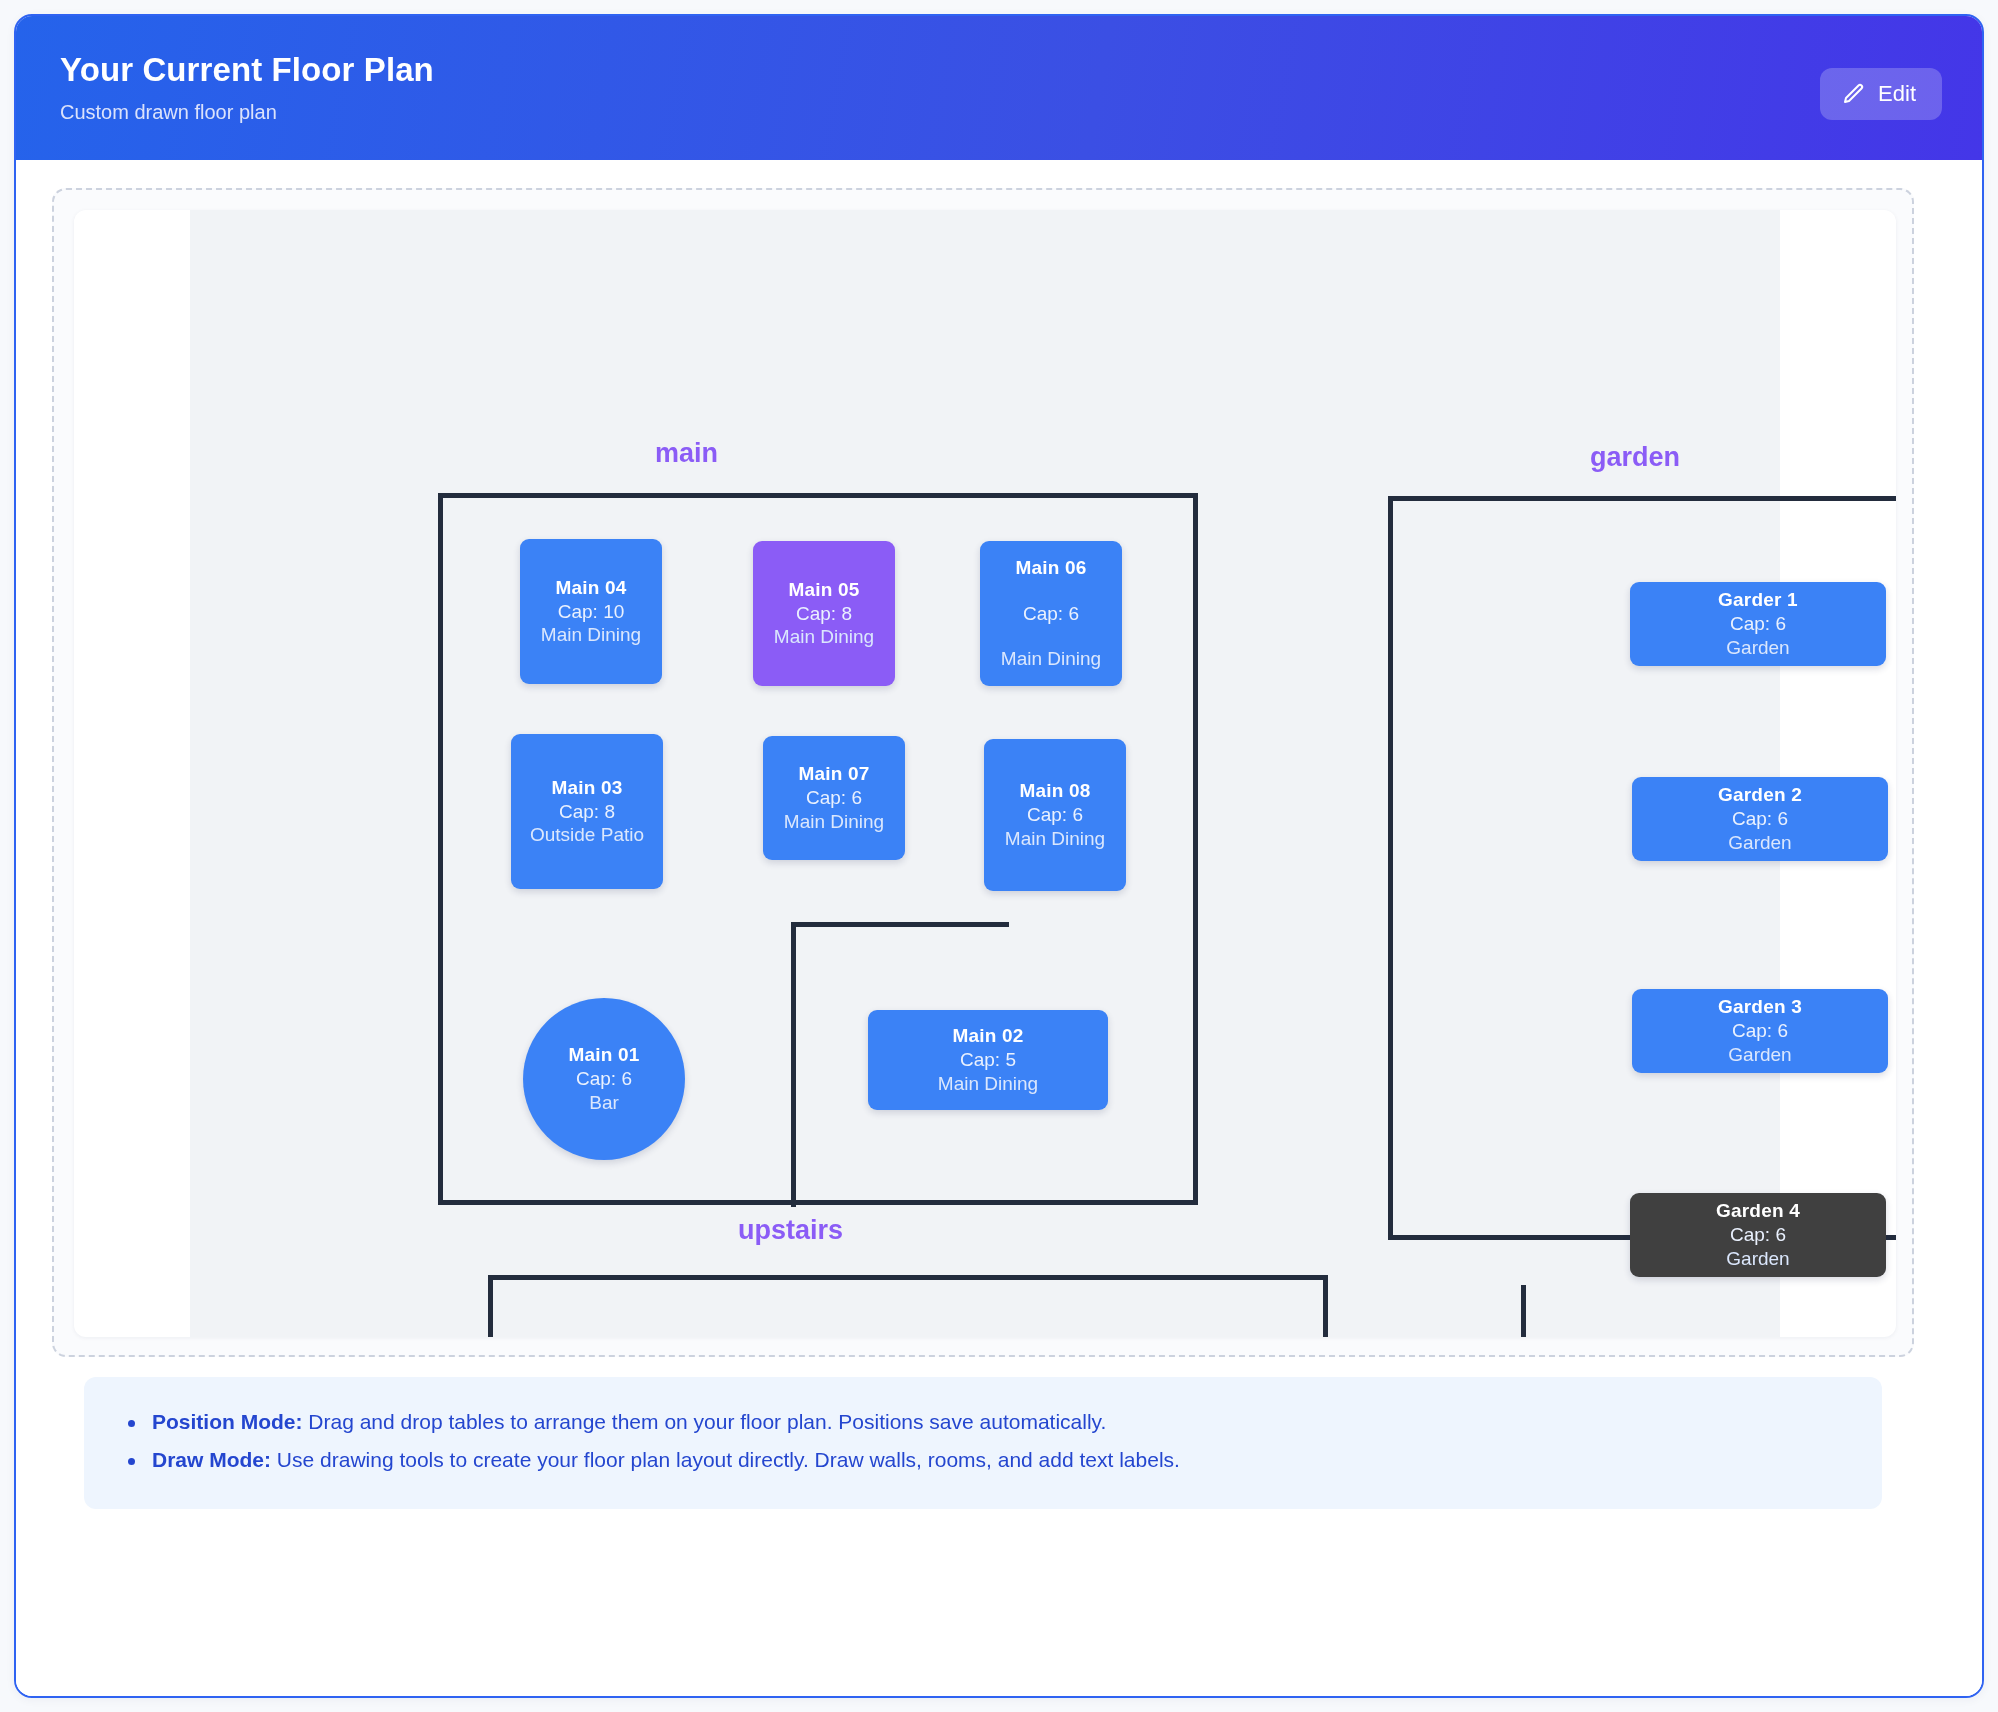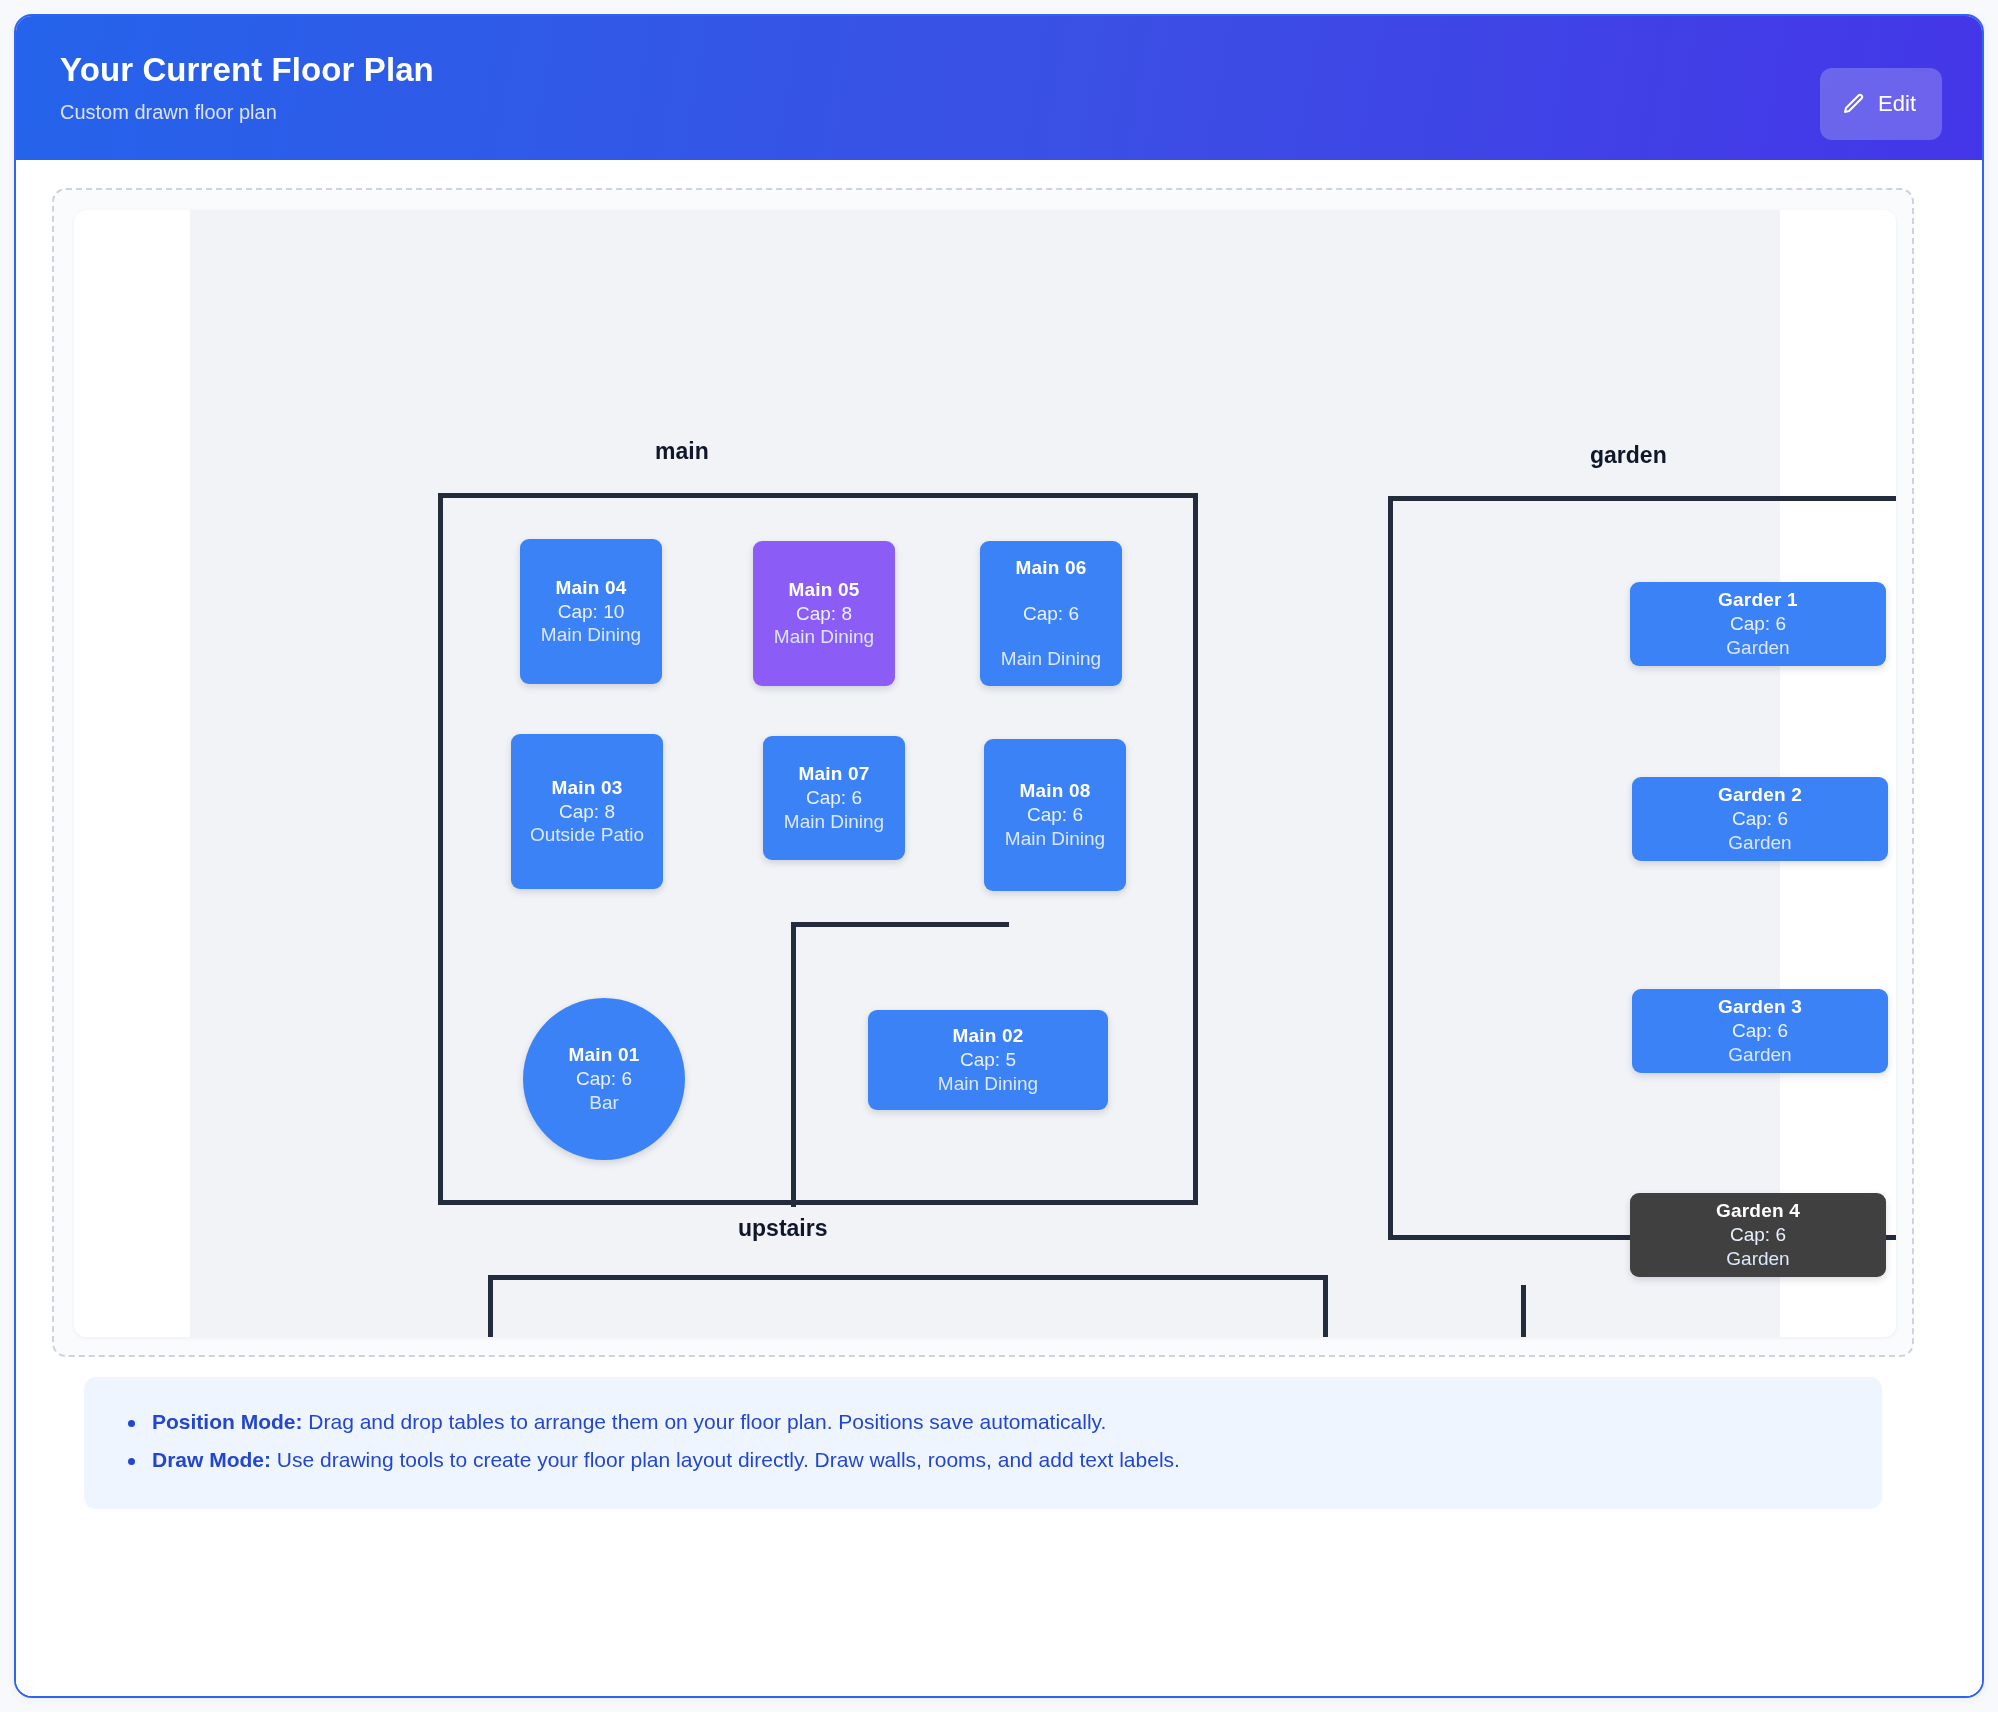--- a/index.html
+++ b/index.html
@@ -46,21 +46,21 @@
     line-height: 30px;
     margin-top: 7px;
   }
   .edit-btn {
     position: absolute;
     right: 40px;
     top: 52px;
     display: flex;
     align-items: center;
     gap: 12px;
-    height: 72px;
+    height: 52px;
     padding: 0 26px 0 22px;
     background: rgba(255,255,255,.22);
     border: none;
     border-radius: 12px;
     color: #ffffff;
     font-size: 22px;
     font-family: "Liberation Sans", sans-serif;
     cursor: pointer;
   }
   .edit-btn svg { display: block; }
@@ -112,22 +112,22 @@
     background: transparent;
   }
   .wall {
     position: absolute;
     background: #232c3d;
   }
 
   
   .room-label {
     position: absolute;
-    color: #0f172a;
-    font-size: 23px;
+    color: #8b5cf6;
+    font-size: 27px;
     font-weight: bold;
     white-space: nowrap;
   }
 
   
   .table-chip {
     position: absolute;
     background: #3b82f6;
     border-radius: 9px;
     color: #ffffff;

